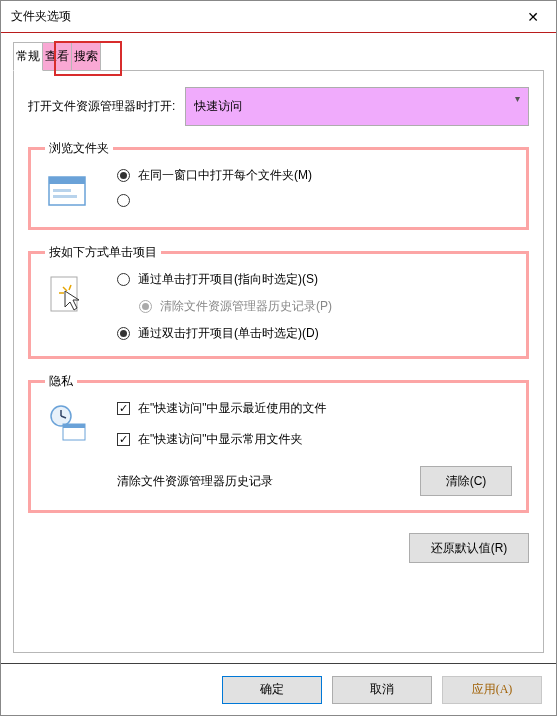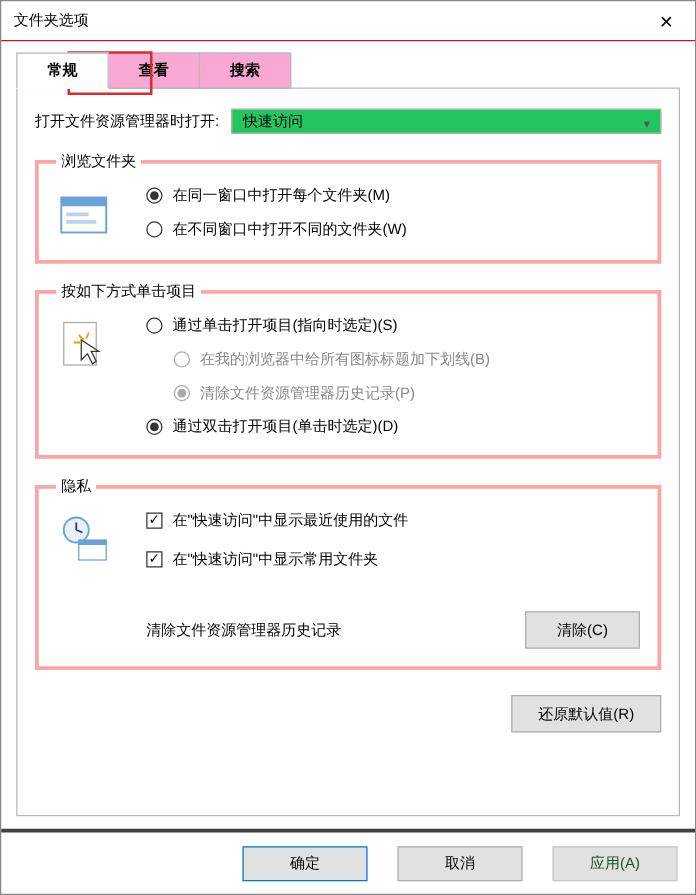--- a/index.html
+++ b/index.html
@@ -46,27 +46,26 @@
     padding: 8px 12px 10px 12px;
     display: flex;
     flex-direction: column;
   }
   .tabs {
     display: flex;
     position: relative;
     top: 1px;
   }
   .tab {
-    padding: 5px 24px;
+    padding: 5px 2px;
     border: 1px solid #b7b7b7;
     background: #fff;
     position: relative;
     margin-right: -1px;
     cursor: pointer;
-    font-weight: bold;
   }
   .tab.active {
     border-bottom: 1px solid #fff;
     z-index: 2;
   }
   .tab.inactive {
     background: #f9a8d4;
   }
   .highlight-box {
     position: absolute;
@@ -85,27 +84,27 @@
     flex-direction: column;
     gap: 14px;
   }
   .row-open {
     display: flex;
     align-items: center;
     gap: 10px;
   }
   .select {
     flex: 1;
-    height: 20px;
+    height: 39px;
     border: 1px solid #adadad;
     padding: 0 24px 0 8px;
     display: flex;
     align-items: center;
     position: relative;
-    background: #22c55e;
+    background: #f0abfc;
     cursor: pointer;
   }
   .select .chev {
     position: absolute;
     right: 8px;
     top: 5px;
     font-size: 10px;
     color: #555;
   }
   fieldset.group {
@@ -162,49 +161,50 @@
   .privacy-opts {
     display: flex;
     flex-direction: column;
     gap: 14px;
     flex: 1;
   }
   .clear-row {
     display: flex;
     align-items: center;
     justify-content: space-between;
-    margin-top: 19px;
+    margin-top: 4px;
   }
   .btn {
     min-width: 92px;
     height: 30px;
     border: 1px solid #adadad;
     background: #e1e1e1;
     display: inline-flex;
     align-items: center;
     justify-content: center;
     padding: 0 12px;
     cursor: pointer;
     font-size: 12px;
   }
-  .btn.disabled { color: #14532d; cursor: default; background: #e1e1e1; border-color: #c8c8c8; }
+  .btn.disabled { color: #a16207; cursor: default; background: #e1e1e1; border-color: #c8c8c8; }
   .restore-row {
     display: flex;
     justify-content: flex-end;
     margin-top: 6px;
   }
   .spacer { flex: 1; }
   .footer {
-    border-top: 3px solid #404040;
+    border-top: 1px solid #404040;
     height: 52px;
     display: flex;
     align-items: center;
     justify-content: flex-end;
-    gap: 24px;
+    gap: 10px;
     padding: 0 14px;
+    font-family: Liberation Serif, serif;
   }
   .footer .btn { min-width: 100px; height: 28px; }
   .btn.primary { border-color: #0078d7; }
   
 </style>
 </head>
 <body>
 
 <div class="window">
 
@@ -245,21 +245,20 @@
               <rect x="8" y="26" width="24" height="3" fill="#b8d3ec"></rect>
             </svg>
           </div>
           <div class="opts">
             <label class="opt">
               <span class="radio checked"></span>
               <span>在同一窗口中打开每个文件夹(M)</span>
             </label>
             <label class="opt">
               <span class="radio"></span>
-              <span>在不同窗口中打开不同的文件夹(W)</span>
             </label>
           </div>
         </div>
       </fieldset>
 
       <fieldset class="group">
         <legend>按如下方式单击项目</legend>
         <div class="group-row">
           <div class="icon-box">
             <svg viewBox="0 0 44 44" width="44" height="44">
@@ -269,24 +268,20 @@
               <line x1="26" y1="12" x2="24" y2="17" stroke="#e6a400" stroke-width="1.5"></line>
               <line x1="14" y1="20" x2="19" y2="20" stroke="#e6a400" stroke-width="1.5"></line>
             </svg>
           </div>
           <div class="opts">
             <label class="opt">
               <span class="radio"></span>
               <span>通过单击打开项目(指向时选定)(S)</span>
             </label>
             <label class="opt disabled sub">
-              <span class="radio disabled"></span>
-              <span>在我的浏览器中给所有图标标题加下划线(B)</span>
-            </label>
-            <label class="opt disabled sub">
               <span class="radio disabled checked"></span>
               <span>清除文件资源管理器历史记录(P)</span>
             </label>
             <label class="opt">
               <span class="radio checked"></span>
               <span>通过双击打开项目(单击时选定)(D)</span>
             </label>
           </div>
         </div>
       </fieldset>

